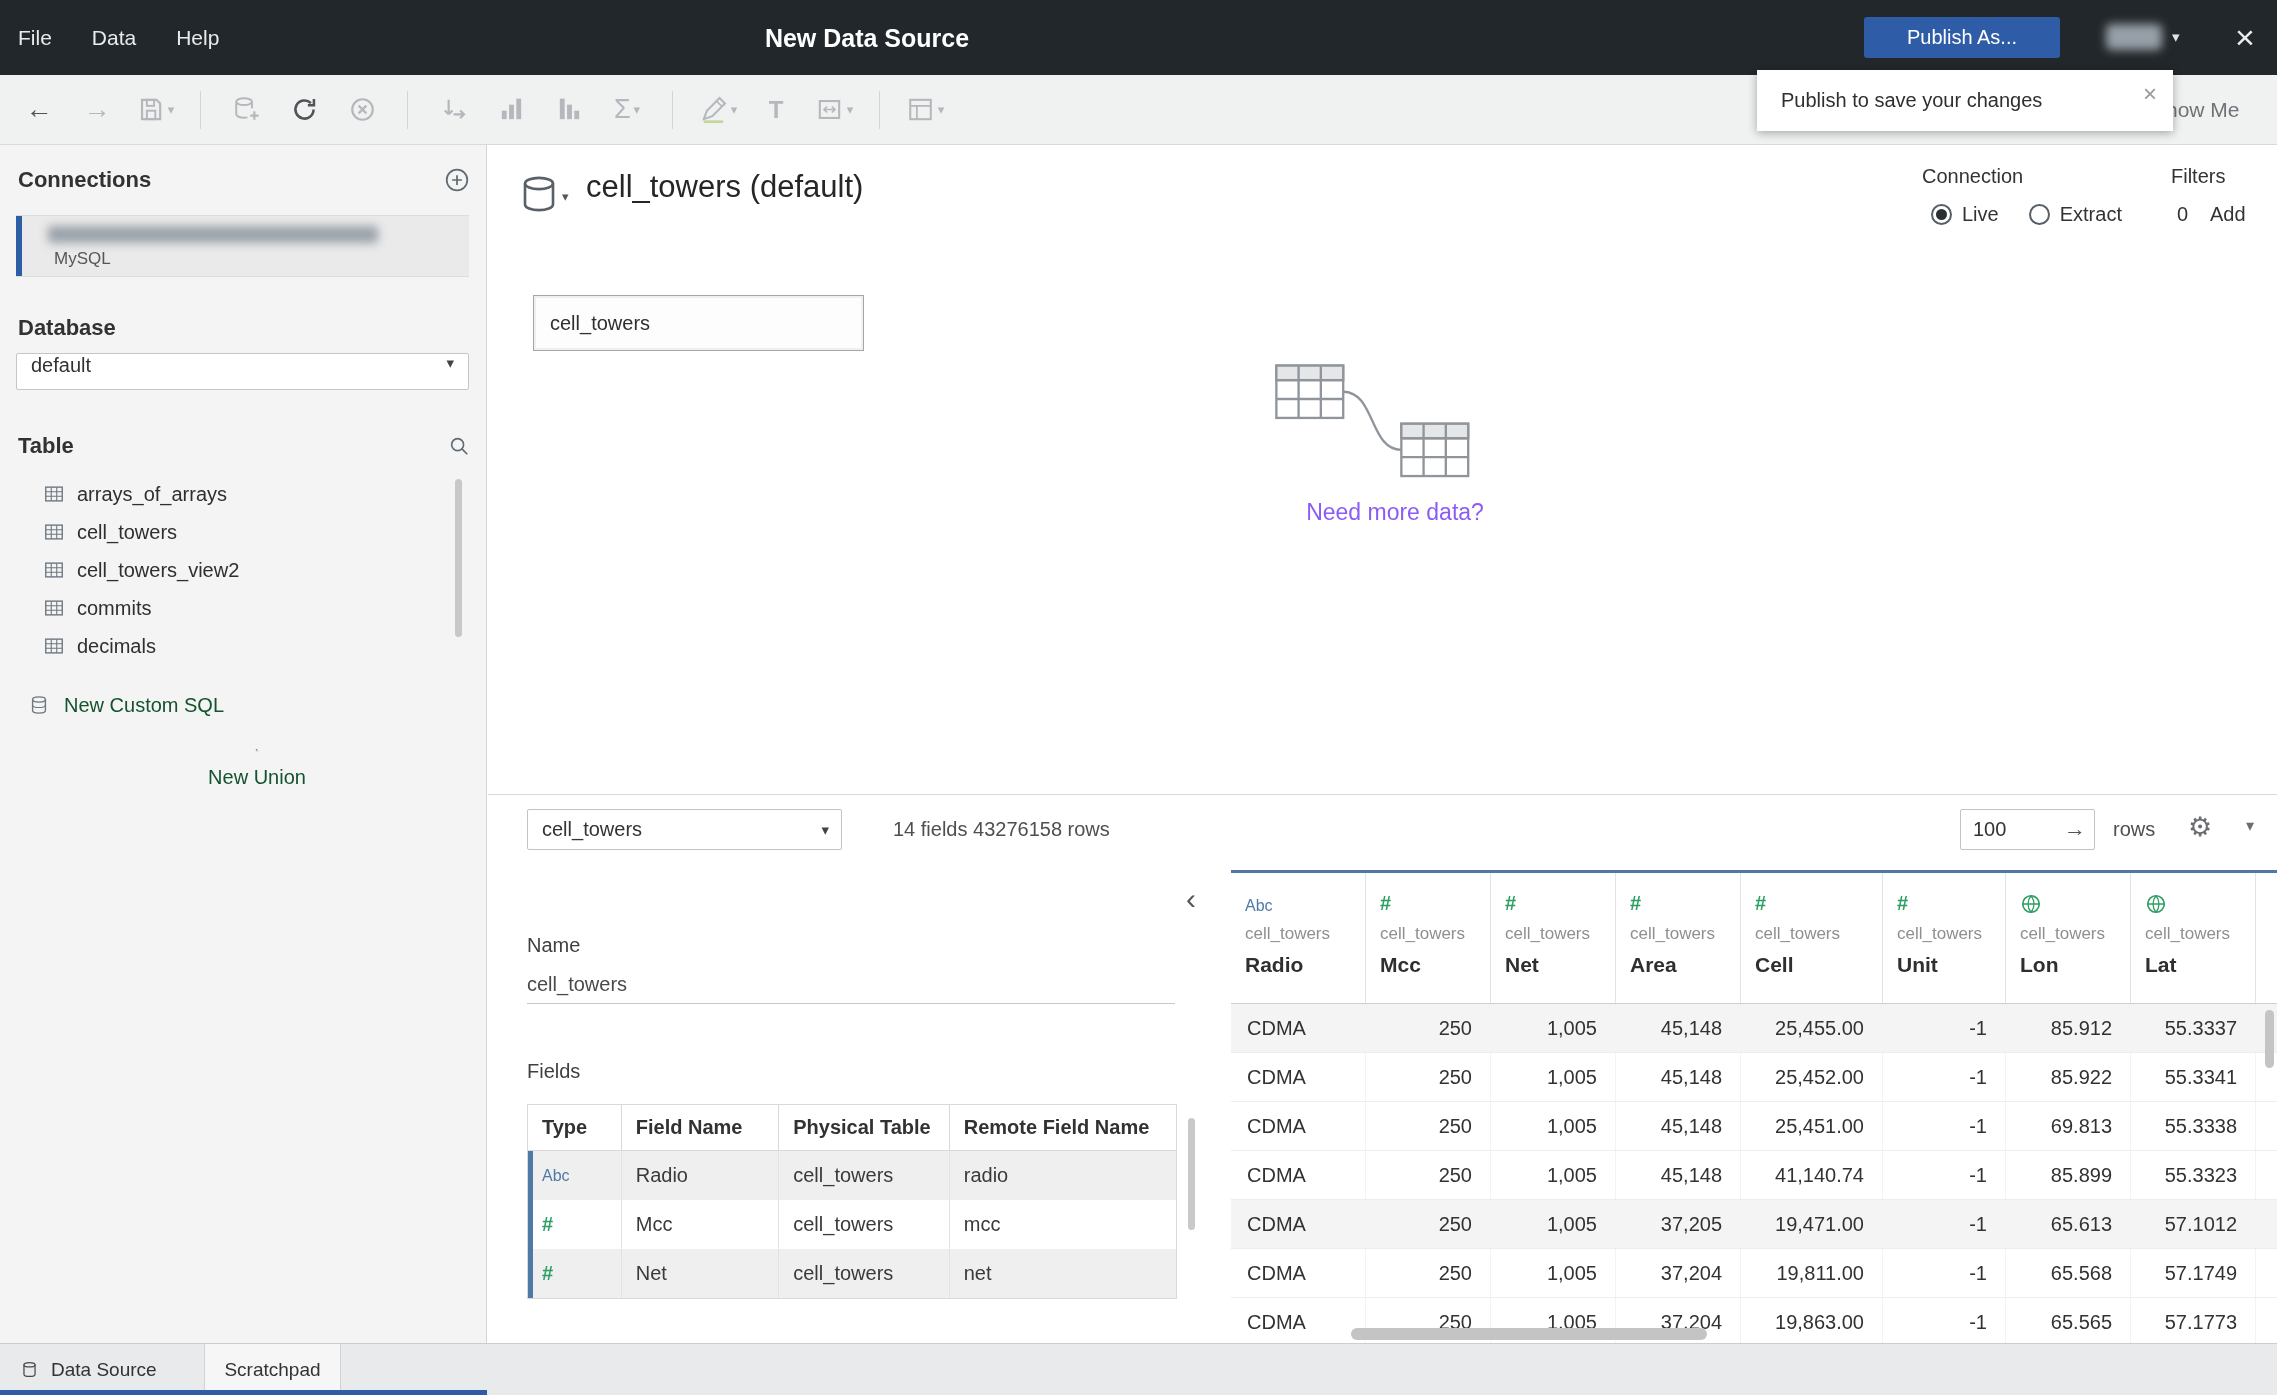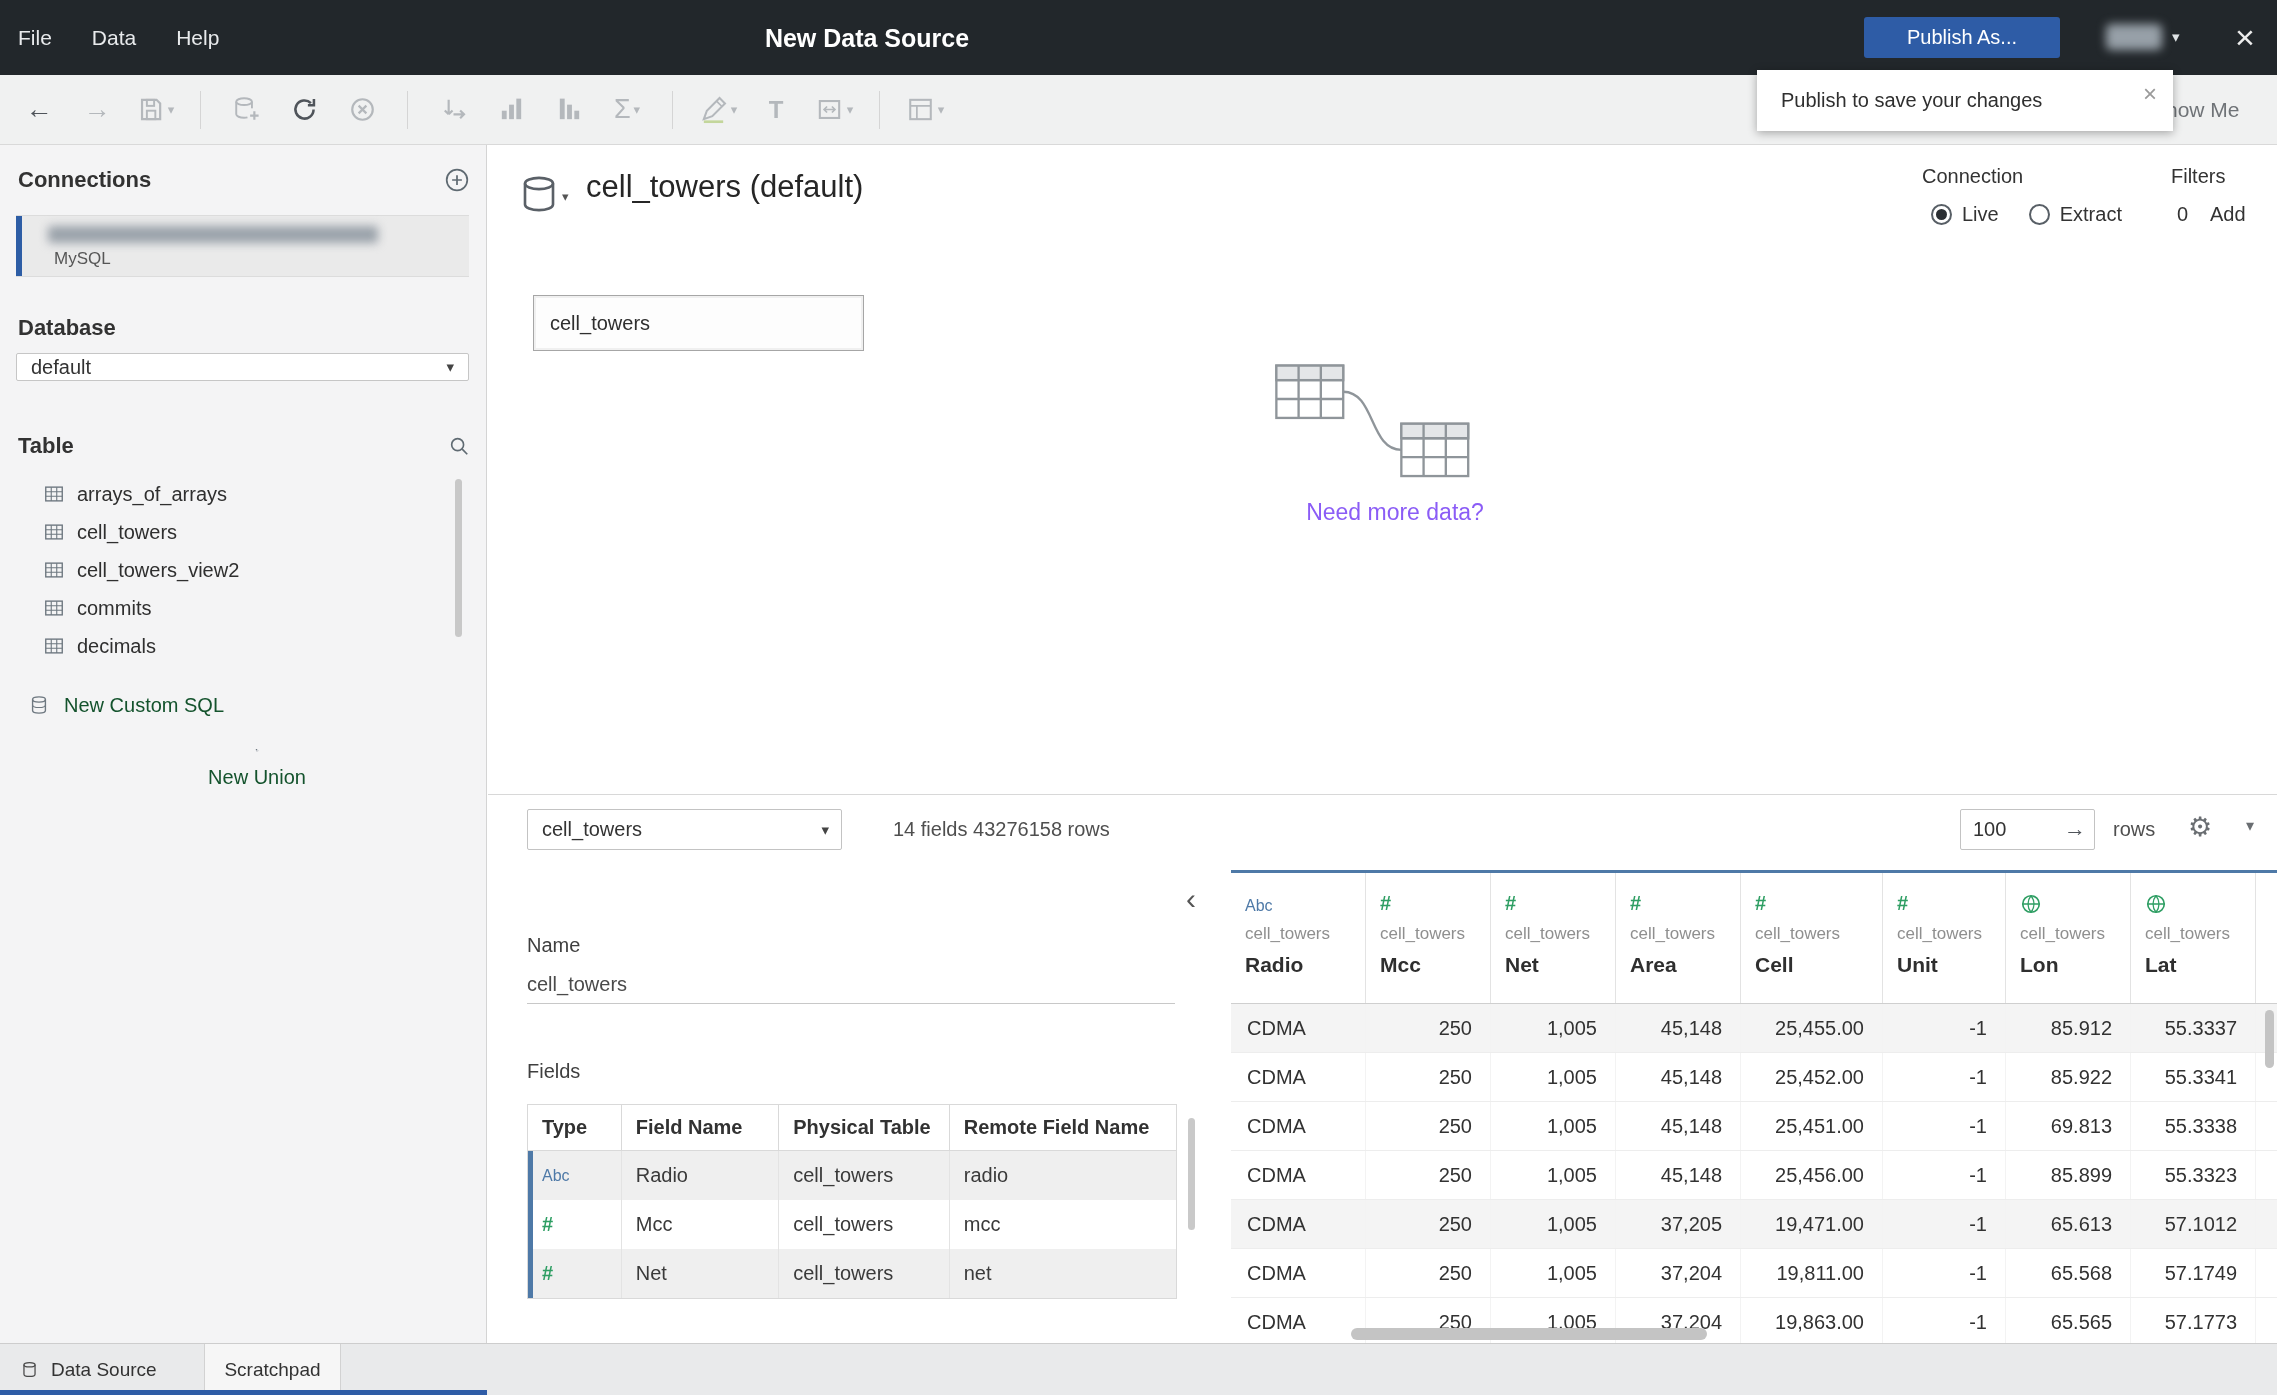--- a/index.html
+++ b/index.html
@@ -36,21 +36,21 @@
   
   .sidebar { position:absolute; left:0; top:145px; width:487px; height:1198px; background:#f4f4f5; border-right:1px solid #d4d4d4; }
   .sb-row { position:absolute; left:18px; right:16px; display:flex; align-items:center; justify-content:space-between; }
   .sb-header { font-size:22px; font-weight:bold; color:#323232; }
   .s24 { width:26px; height:26px; } .s22 { width:22px; height:22px; } .s18 { width:19px; height:19px; }
   .conn-box { position:absolute; left:16px; top:70px; width:453px; height:62px; background:#eaeaea; border-top:1px solid #dcdcdc; border-bottom:1px solid #dcdcdc; cursor:pointer; }
   .conn-accent { position:absolute; left:0; top:0; width:6px; height:100%; background:#2d5da5; }
   .conn-redacted { position:absolute; left:32px; top:10px; width:330px; height:17px; background:#9aa2aa; border-radius:3px; filter:blur(5px); }
   .conn-type { position:absolute; left:38px; bottom:7px; font-size:17px; color:#565656; }
   .sb-label { position:absolute; left:18px; font-size:22px; font-weight:bold; color:#323232; }
-  .db-select { position:absolute; left:16px; top:208px; width:453px; height:28px; background:#fff; border:1px solid #c6c6c6; border-radius:2px; display:flex; align-items:center; padding-left:14px; font-size:20px; color:#333; cursor:pointer; }
+  .db-select { position:absolute; left:16px; top:208px; width:453px; height:37px; background:#fff; border:1px solid #c6c6c6; border-radius:2px; display:flex; align-items:flex-start; padding-left:14px; font-size:20px; color:#333; cursor:pointer; }
   .db-select .sel-caret { position:absolute; right:14px; color:#444; font-size:15px; }
   .tbl-list { position:absolute; left:0; top:330px; width:100%;padding-left:13px; }
   .tbl-item { height:38px; display:flex; align-items:center; gap:12px; padding-left:30px; font-size:20px; color:#2f2f2f; cursor:pointer; }
   .sb-scroll { position:absolute; right:24px; top:334px; width:7px; height:158px; background:#c8c8c8; border-radius:4px; cursor:pointer; }
   .sb-action { position:absolute; left:0; height:40px; display:flex; align-items:center; gap:14px; padding-left:28px; font-size:20px; color:#14532d; cursor:pointer; width:100%; }
 
   
   .main { position:absolute; left:488px; top:145px; width:1789px; height:1198px; background:#fff; }
   .ds-icon { position:absolute; left:30px; top:28px; }
   .ds-icon-caret { position:absolute; left:74px; top:44px; font-size:13px; color:#555; }
@@ -515,21 +515,21 @@
           <div class="gcell c-num cw4">25,451.00</div>
           <div class="gcell c-num cw5">-1</div>
           <div class="gcell c-num cw6">69.813</div>
           <div class="gcell c-num cw7">55.3338</div>
         </div>
         <div class="grow">
           <div class="gcell c-str cw0">CDMA</div>
           <div class="gcell c-num cw1">250</div>
           <div class="gcell c-num cw2">1,005</div>
           <div class="gcell c-num cw3">45,148</div>
-          <div class="gcell c-num cw4">25,456.00</div>
+          <div class="gcell c-num cw4">41,140.74</div>
           <div class="gcell c-num cw5">-1</div>
           <div class="gcell c-num cw6">85.899</div>
           <div class="gcell c-num cw7">55.3323</div>
         </div>
         <div class="grow shade">
           <div class="gcell c-str cw0">CDMA</div>
           <div class="gcell c-num cw1">250</div>
           <div class="gcell c-num cw2">1,005</div>
           <div class="gcell c-num cw3">37,205</div>
           <div class="gcell c-num cw4">19,471.00</div>

